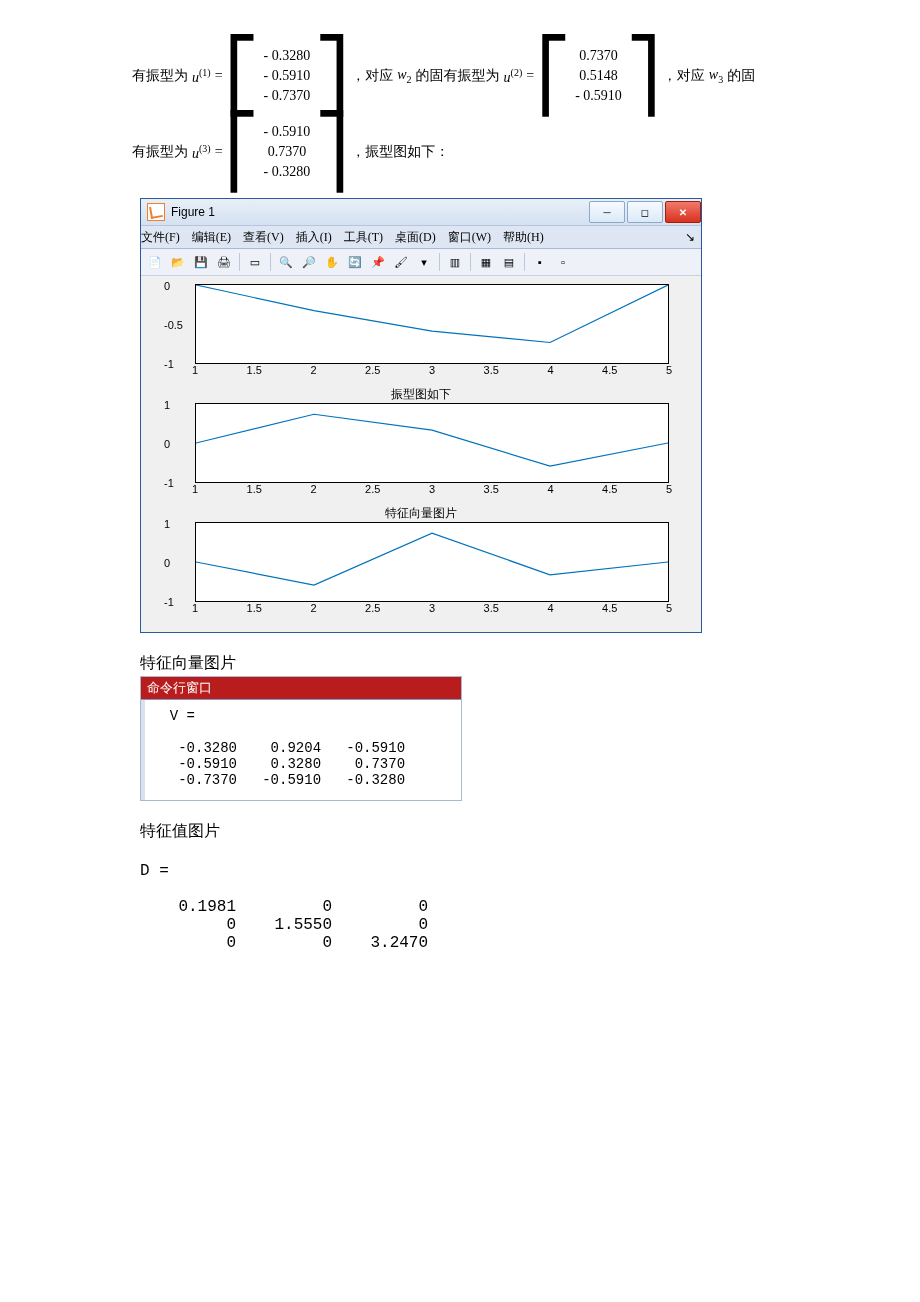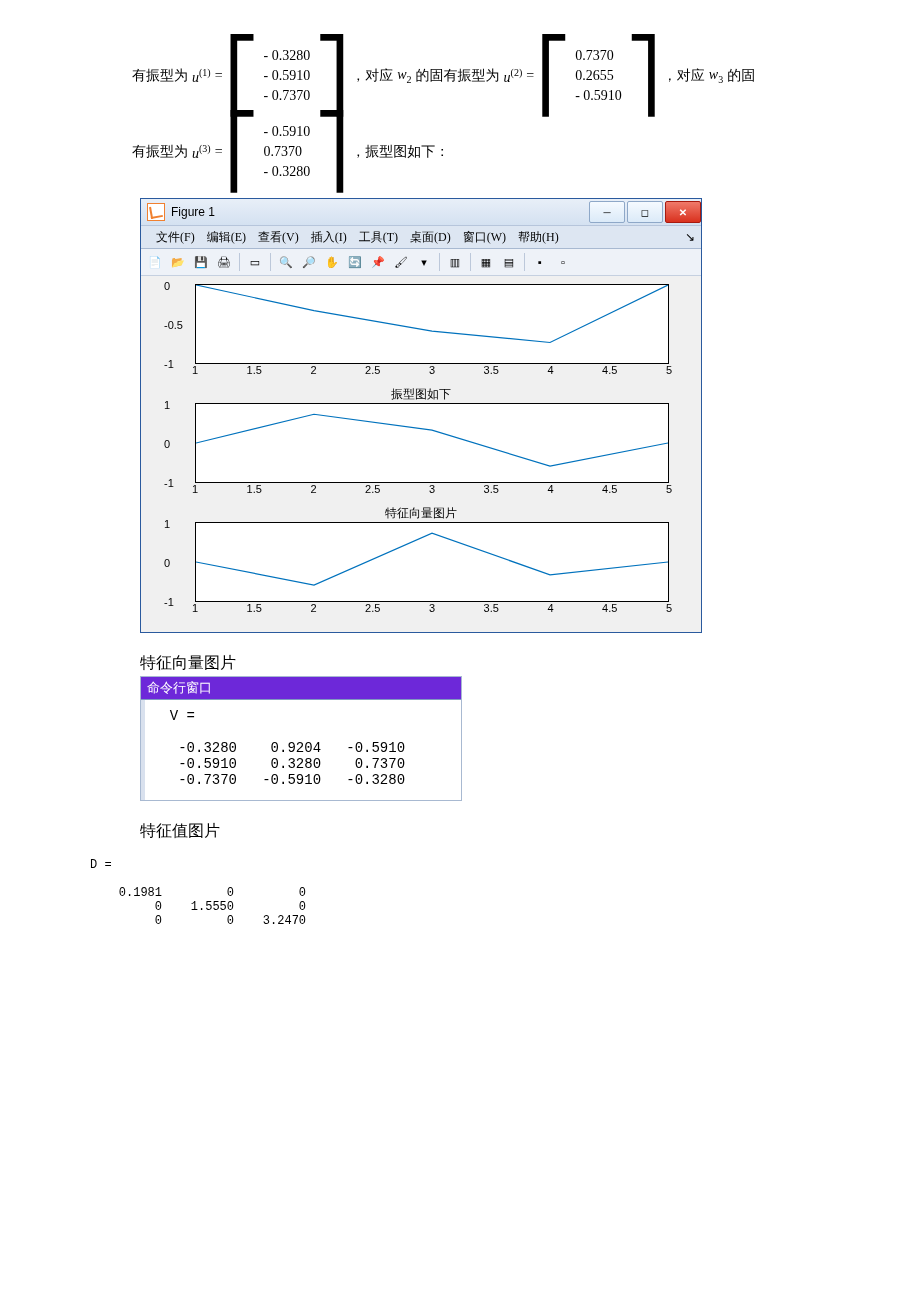--- a/index.html
+++ b/index.html
@@ -3,52 +3,52 @@
 <meta charset="utf-8">
 <style>
   body{margin:0;padding:40px 50px;font-family:"SimSun","Times New Roman",serif;font-size:14px;color:#000;background:#fff;width:920px;box-sizing:border-box}
   .math-line{display:flex;align-items:center;margin:6px 0 16px 80px;flex-wrap:wrap}
   .math-line .txt{margin:8px 2px}
   .math-line i{font-style:italic;font-family:"Times New Roman",serif}
   .sup{font-size:10px;vertical-align:super}
   .sub{font-size:10px;vertical-align:sub}
   .vec{display:inline-flex;align-items:stretch}
   .vec .br{font-family:"Times New Roman";font-size:70px;line-height:60px;font-weight:300}
-  .vec .col{display:flex;flex-direction:column;justify-content:center;text-align:left;font-family:"Times New Roman",serif;padding:0 2px}
+  .vec .col{display:flex;flex-direction:column;justify-content:center;text-align:center;font-family:"Times New Roman",serif;padding:0 2px}
   .vec .col span{padding:2px 2px;font-size:14px}
   
   .figwin{width:560px;margin:10px 0 20px 90px;border:1px solid #2a5a9e;background:#ec4899}
   .titlebar{height:26px;background:linear-gradient(#e8eff8,#d4e1f1);display:flex;align-items:center;border-bottom:1px solid #b6c5db;position:relative}
   .titlebar .ico{width:16px;height:16px;margin:0 6px;background:#fff;border:1px solid #f08030;position:relative}
   .titlebar .ico::after{content:"";position:absolute;inset:2px;border:2px solid #f08030;border-top:none;border-right:none;transform:rotate(-10deg)}
   .wbtns{margin-left:auto;display:flex}
   .wb{width:34px;height:20px;margin-left:2px;border:1px solid #8ea8c8;border-radius:2px;background:linear-gradient(#f5faff,#dbeaf8);display:flex;align-items:center;justify-content:center;font-size:10px;font-family:sans-serif}
   .wb.cl{background:linear-gradient(#f07a6a,#d9311e);color:#fff;border-color:#a71a0f;font-weight:bold}
-  .menubar{height:22px;background:#dde6f2;border-bottom:1px solid #a8b9d1;display:flex;align-items:center;font-size:12px;padding-left:15px}
+  .menubar{height:22px;background:#dde6f2;border-bottom:1px solid #a8b9d1;display:flex;align-items:center;font-size:12px;padding-left:0}
   .menubar span{margin-right:12px}
   .menubar .dock{margin-left:auto;margin-right:6px;font-family:sans-serif}
   .toolbar{height:26px;background:#eef2f8;border-bottom:1px solid #c5d0e0;display:flex;align-items:center;padding-left:4px;gap:3px}
   .tbtn{width:18px;height:18px;border:1px solid transparent;display:flex;align-items:center;justify-content:center;font-size:11px}
   .sep{width:1px;height:18px;background:#bcc8da;margin:0 2px}
   .plotarea{background:#f0f0f0;padding:8px 14px 8px 14px}
   .subplot{position:relative}
   .ptitle{text-align:center;font-size:12px;font-family:"SimSun"}
   .axes{position:relative;margin:0 18px 0 40px;height:78px;background:#fff;border:1px solid #000}
   .ytick{position:absolute;left:-32px;font-size:11px;font-family:Arial}
   .xtick{position:absolute;bottom:-14px;font-size:11px;font-family:Arial;transform:translateX(-50%)}
   .xticks{height:16px}
   svg.line{position:absolute;inset:0;width:100%;height:100%}
   svg.line polyline{fill:none;stroke:#0072bd;stroke-width:1.2}
   
   .caption{margin:20px 0 2px 90px;font-size:16px}
   .cmdwin{width:320px;margin-left:90px;border:1px solid #a8b9d1;font-family:"Courier New",monospace;font-size:14px}
-  .cmdtitle{background:#6d28d9;color:#fff;font-family:"SimSun";font-size:13px;padding:2px 6px;border-bottom:1px solid #8099c1}
+  .cmdtitle{background:#b91c1c;color:#fff;font-family:"SimSun";font-size:13px;padding:2px 6px;border-bottom:1px solid #8099c1}
   .cmdbody{background:#fff;padding:8px 12px 12px 8px;border-left:4px solid #d9e1ee}
   .cmdbody .row{white-space:pre}
-  .matplain{font-family:"Courier New",monospace;font-size:12px;margin-left:40px;white-space:pre;letter-spacing:0px}
+  .matplain{font-family:"Courier New",monospace;font-size:16px;margin-left:90px;white-space:pre;letter-spacing:0px}
 </style>
 </head>
 <body>
 
 <div class="math-line">
   <span class="txt">有振型为</span>
   <span class="txt"><i>u</i><span class="sup">(1)</span></span>
   <span class="txt"> = </span>
   <span class="vec">
     <span class="br">⎡</span>
@@ -61,21 +61,21 @@
   </span>
   <span class="txt">，对应</span>
   <span class="txt"><i>w</i><span class="sub">2</span></span>
   <span class="txt">的固有振型为</span>
   <span class="txt"><i>u</i><span class="sup">(2)</span></span>
   <span class="txt"> = </span>
   <span class="vec">
     <span class="br">⎡</span>
     <span class="col">
       <span>0.7370</span>
-      <span>0.2655</span>
+      <span>0.5148</span>
       <span>- 0.5910</span>
     </span>
     <span class="br">⎤</span>
   </span>
   <span class="txt">，对应</span>
   <span class="txt"><i>w</i><span class="sub">3</span></span>
   <span class="txt">的固</span>
 </div>
 
 <div class="math-line">

